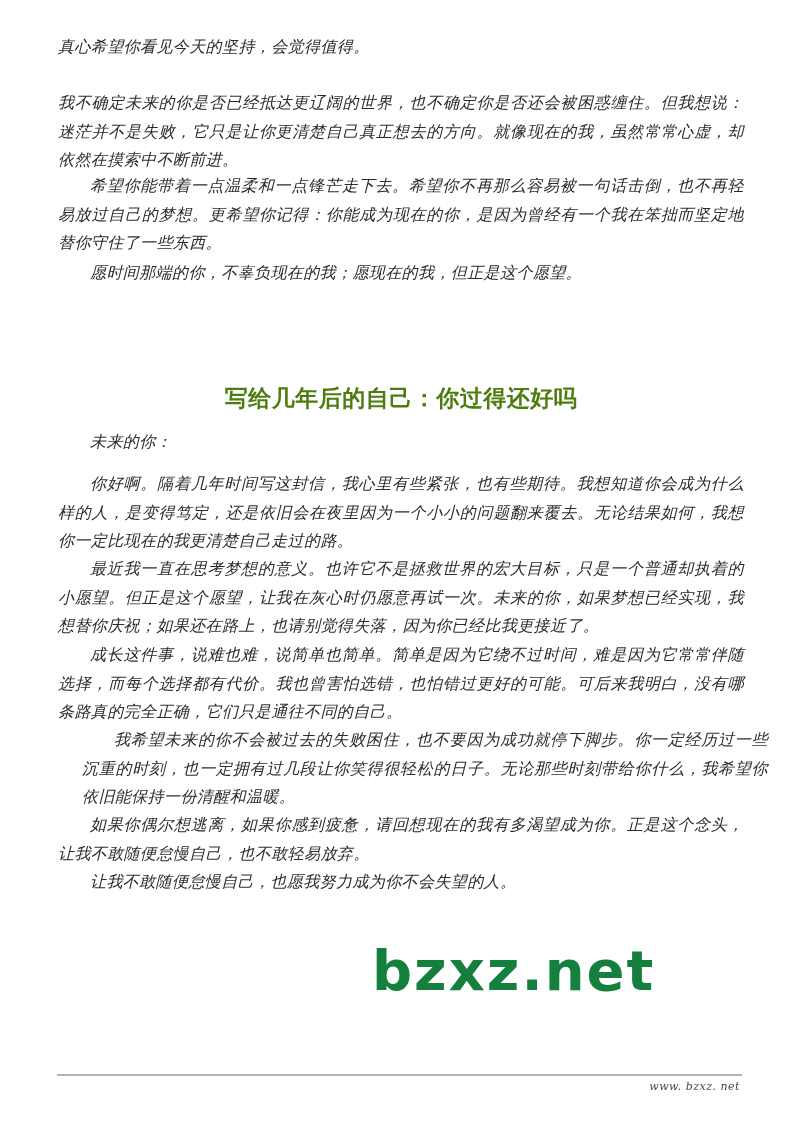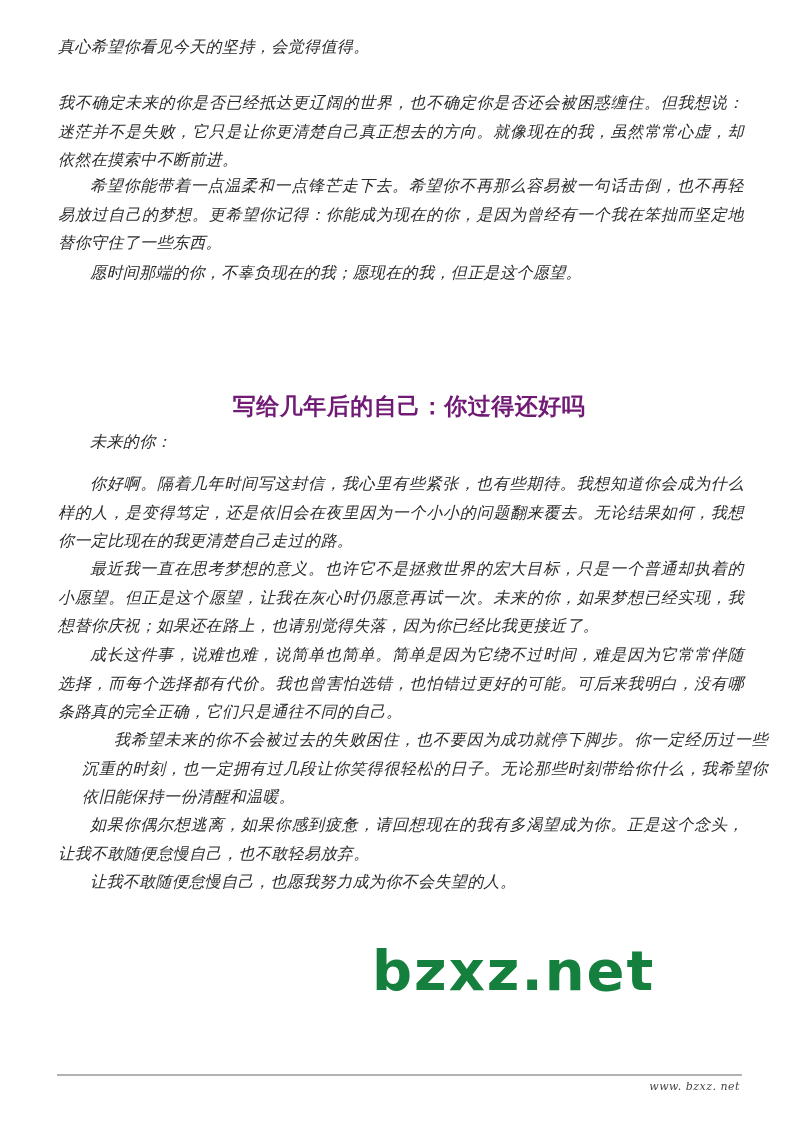--- a/index.html
+++ b/index.html
@@ -38,22 +38,22 @@
     .title {
       position: absolute;
       left: 0;
       width: 686px;
       top: 382px;
       text-align: center;
       font-family: "DejaVu Sans", "Liberation Sans", sans-serif;
       font-size: 23px;
       font-weight: bold;
       letter-spacing: 0.5px;
-      color: #701a75;
-      margin: 8px;
+      color: #4d7c0f;
+      margin: 0;
       line-height: 32px;
     }
     .watermark {
       position: absolute;
       left: 372px;
       top: 926px;
       font-family: "DejaVu Sans", "Liberation Sans", sans-serif;
       font-weight: bold;
       font-size: 56px;
       line-height: 90px;

